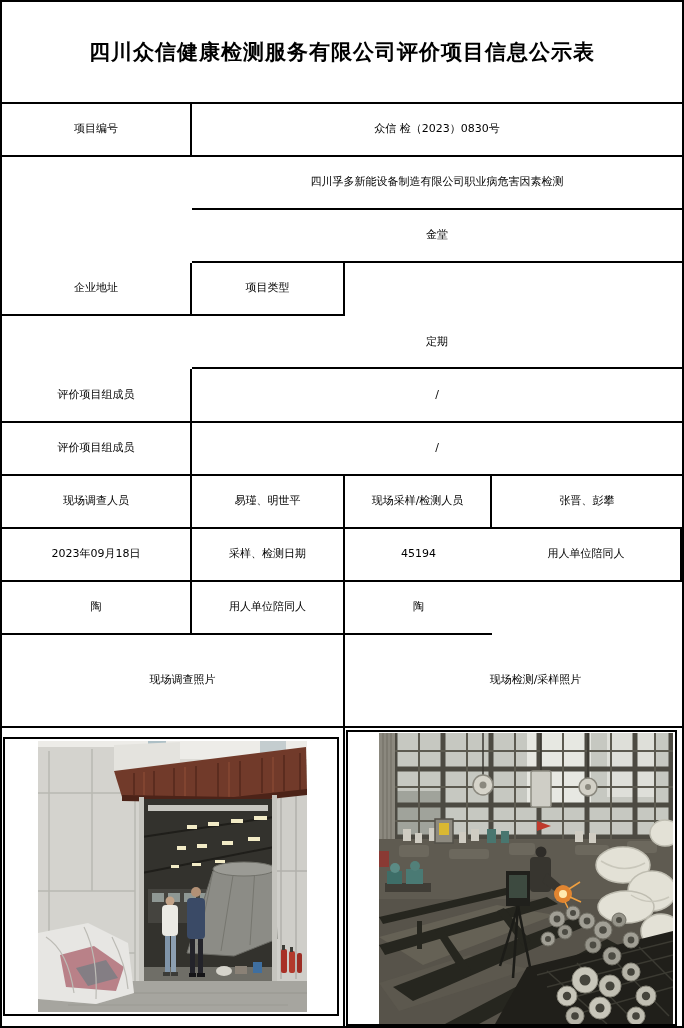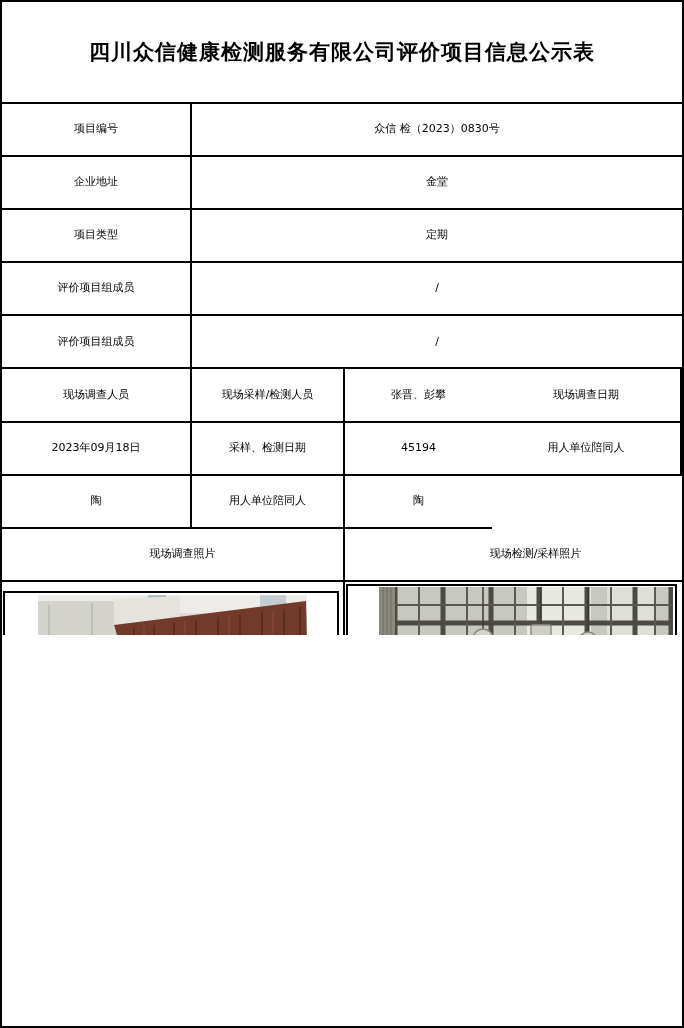--- a/index.html
+++ b/index.html
@@ -33,38 +33,39 @@
 </head>
 <body>
 
 <div class="grid">
 
   <div class="c title-cell">四川众信健康检测服务有限公司评价项目信息公示表</div>
 
   <div class="c">项目编号</div>
   <div class="c span3">众信 检（2023）0830号</div>
 
-
+  <div class="c span3">四川孚多新能设备制造有限公司职业病危害因素检测</div>
+
+  <div class="c span3">金堂</div>
   <div class="c">企业地址</div>
-  <div class="c span3">金堂</div>
 
   <div class="c">项目类型</div>
   <div class="c span3">定期</div>
 
   <div class="c">评价项目组成员</div>
   <div class="c span3">/</div>
 
   <div class="c">评价项目组成员</div>
   <div class="c span3">/</div>
 
   <div class="c">现场调查人员</div>
+  <div class="c">易瑾、明世平</div>
   <div class="c">现场采样/检测人员</div>
   <div class="c lastcol">张晋、彭攀</div>
 
-  <div class="c">现场调查日期</div>
   <div class="c">2023年09月18日</div>
   <div class="c">采样、检测日期</div>
   <div class="c lastcol">45194</div>
 
   <div class="c">用人单位陪同人</div>
   <div class="c">陶</div>
   <div class="c">用人单位陪同人</div>
   <div class="c lastcol">陶</div>
 
   <div class="c span2a">现场调查照片</div>

